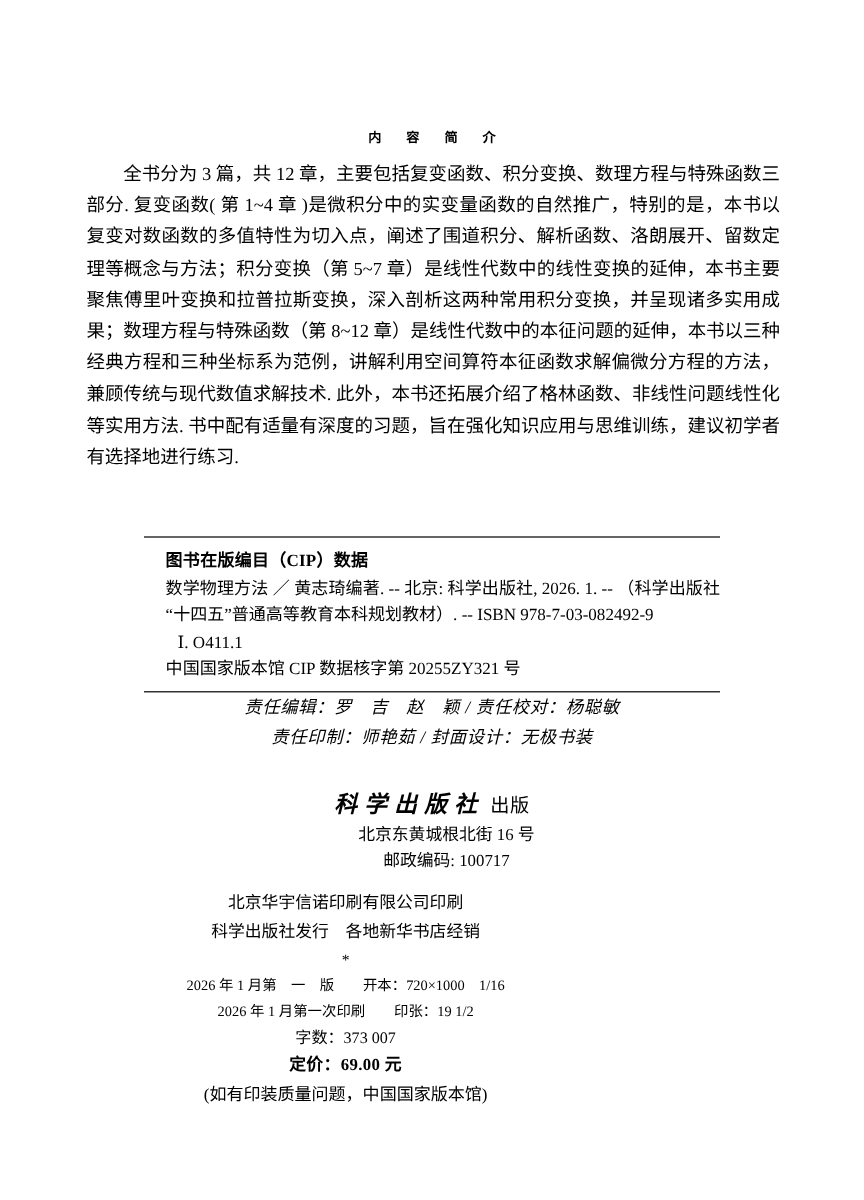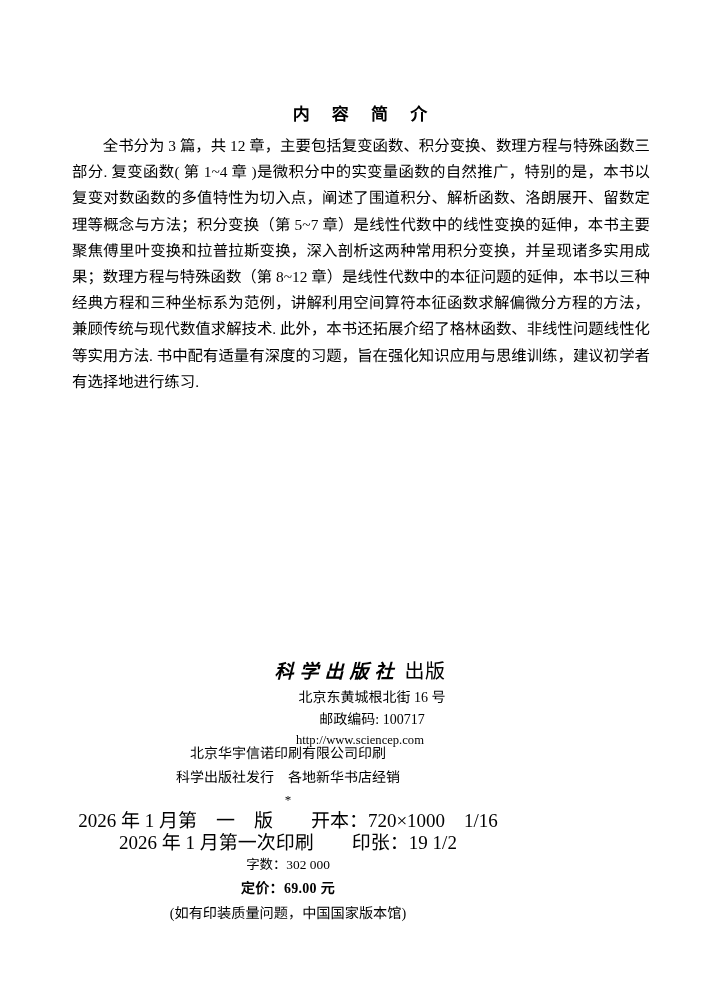--- a/index.html
+++ b/index.html
@@ -27,21 +27,21 @@
     box-sizing: border-box;
   }
 
   
   .section-heading {
     position: absolute;
     left: 0;
     top: 103px;
     width: 720px;
     text-align: center;
-    font-size: 17px;
+    font-size: 11px;
     font-weight: bold;
     letter-spacing: 9px;
     text-indent: 9px;
     line-height: 24px;
   }
 
   
   .abstract {
     position: absolute;
     left: 72px;
@@ -125,70 +125,83 @@
   }
   .publisher-logo {
     font-family: Liberation Mono, monospace;
     font-style: italic;
     font-weight: bold;
     letter-spacing: 6px;
     font-size: 19px;
     margin-right: 5px;
   }
   .publisher-suffix {
-    font-size: 20px;
+    font-size: 16px;
     letter-spacing: 0.5px;
   }
   .addr-line { font-size: 14px; line-height: 21.5px; padding-left: 24px; }
   .url-line  { font-size: 12.6px; line-height: 21px; font-family: "Liberation Serif", serif; }
 
   .print-block {
     position: absolute;
     left: 0;
     top: 742px;
     width: 576px;
     text-align: center;
     font-size: 14px;
     line-height: 24px;
   }
   .star { font-size: 13px; line-height: 20px; letter-spacing: 0; }
-  .spec-line { white-space: pre; font-size: 19px; line-height: 22px; }
+  .spec-line { white-space: pre; font-size: 12px; line-height: 22px; }
   .words-line { font-size: 13.4px; line-height: 22px; }
   .price-line {
     font-size: 14px;
     font-weight: bold;
     line-height: 26px;
     letter-spacing: 0.3px;
   }
   .note-line { font-size: 14.2px; line-height: 23px; }
 </style>
 </head>
 <body>
 
 <div class="page">
 
   <div class="section-heading">内 容 简 介</div>
 
   <div class="abstract">
     <p>全书分为 3 篇，共 12 章，主要包括复变函数、积分变换、数理方程与特殊函数三部分. 复变函数( 第 1~4 章 )是微积分中的实变量函数的自然推广，特别的是，本书以复变对数函数的多值特性为切入点，阐述了围道积分、解析函数、洛朗展开、留数定理等概念与方法；积分变换（第 5~7 章）是线性代数中的线性变换的延伸，本书主要聚焦傅里叶变换和拉普拉斯变换，深入剖析这两种常用积分变换，并呈现诸多实用成果；数理方程与特殊函数（第 8~12 章）是线性代数中的本征问题的延伸，本书以三种经典方程和三种坐标系为范例，讲解利用空间算符本征函数求解偏微分方程的方法，兼顾传统与现代数值求解技术. 此外，本书还拓展介绍了格林函数、非线性问题线性化等实用方法. 书中配有适量有深度的习题，旨在强化知识应用与思维训练，建议初学者有选择地进行练习.</p>
   </div>
 
-
+  <div class="cip-block">
+    <div class="rule"></div>
+    <div class="cip-inner">
+      <div class="cip-title">图书在版编目（CIP）数据</div>
+      <div class="cip-line cip-indent">数学物理方法 ／ 黄志琦编著. -- 北京: 科学出版社, 2026. 1. -- （科学出版社“十四五”普通高等教育本科规划教材）. -- ISBN 978-7-03-082492-9</div>
+      <div class="cip-indent2">Ⅰ. O411.1</div>
+      <div class="cip-indent">中国国家版本馆 CIP 数据核字第 20255ZY321 号</div>
+    </div>
+    <div class="rule"></div>
+  </div>
+
+  <div class="credits">
+    <div>责任编辑：罗　吉　赵　颖 / 责任校对：杨聪敏</div>
+    <div>责任印制：师艳茹 / 封面设计：无极书装</div>
+  </div>
 
   <div class="imprint">
     <div class="publisher-line"><span class="publisher-logo">科学出版社</span><span class="publisher-suffix">出版</span></div>
     <div class="addr-line">北京东黄城根北街 16 号</div>
     <div class="addr-line">邮政编码: 100717</div>
-    <div class="url-line">http://www.sciencep.com</div>
   </div>
 
   <div class="print-block">
     <div>北京华宇信诺印刷有限公司印刷</div>
     <div>科学出版社发行　各地新华书店经销</div>
     <div class="star">*</div>
     <div class="spec-line">2026 年 1 月第　一　版　　开本：720×1000　1/16</div>
     <div class="spec-line">2026 年 1 月第一次印刷　　印张：19 1/2</div>
-    <div class="words-line">字数：302 000</div>
+    <div class="words-line">字数：373 007</div>
     <div class="price-line">定价：69.00 元</div>
     <div class="note-line">(如有印装质量问题，中国国家版本馆)</div>
   </div>
 
 </div>
 
 </body></html>

